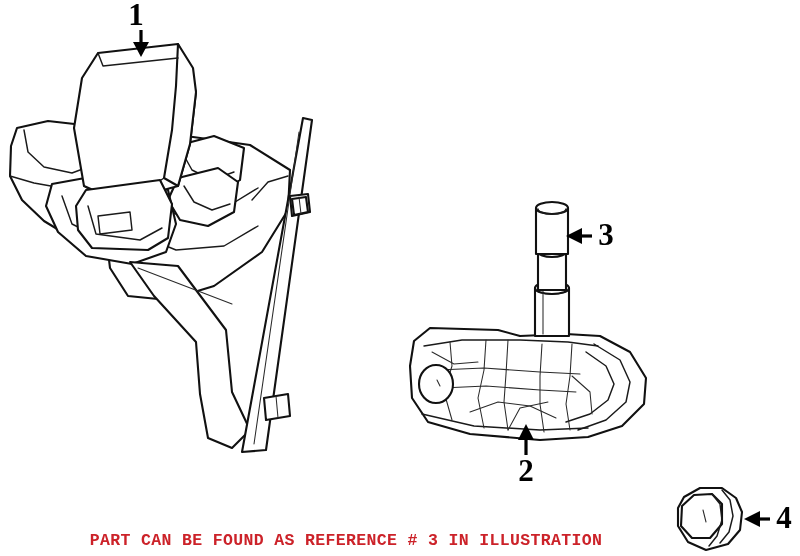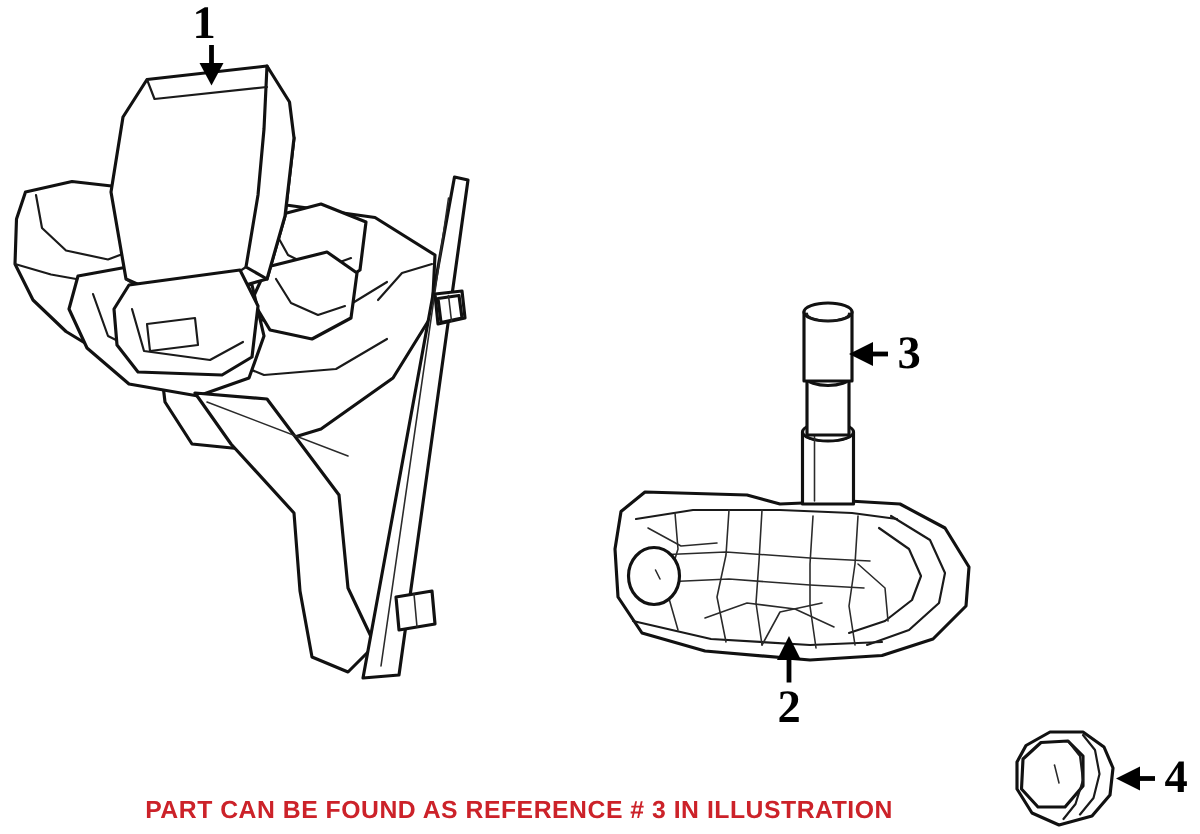--- a/index.html
+++ b/index.html
@@ -63,21 +63,21 @@
     font-weight: 700;
     fill: #000000;
     dominant-baseline: middle;
   }
   .footer-note {
     position: absolute;
     left: 0;
     width: 692px;
     bottom: 6px;
     text-align: center;
-    font-family: Liberation Sans, sans-serif;
+    font-family: Liberation Mono, monospace;
     font-weight: 700;
     font-size: 16.5px;
     letter-spacing: 0.35px;
     color: #cc2229;
     white-space: nowrap;
     pointer-events: none;
   }
 </style>
 </head>
 <body>

